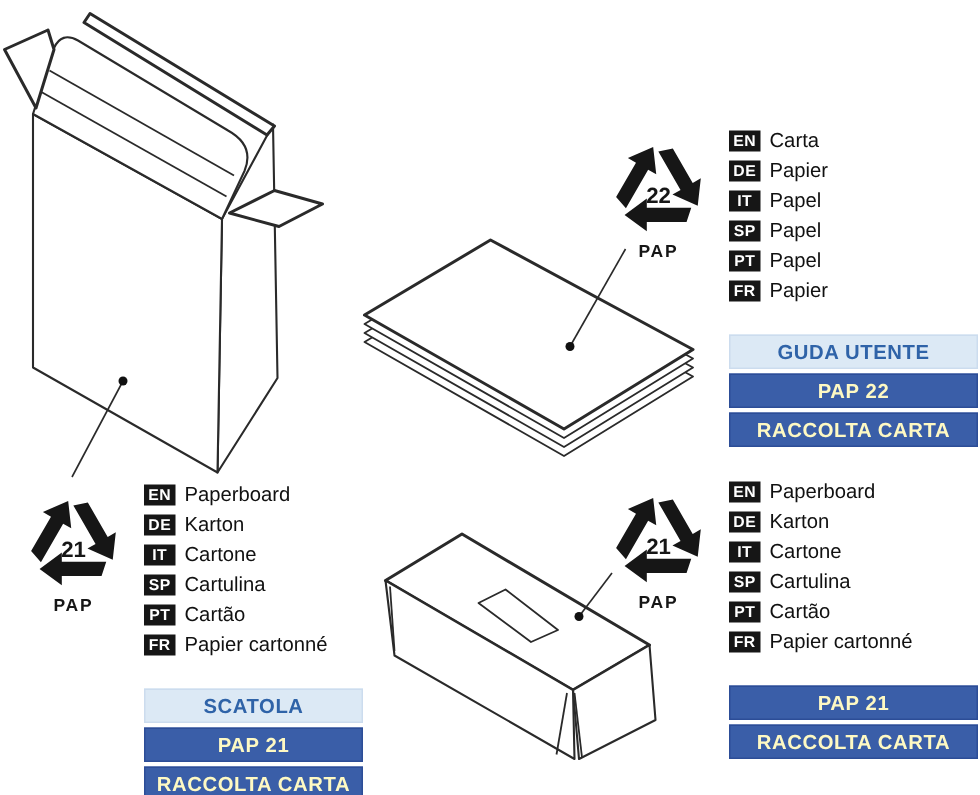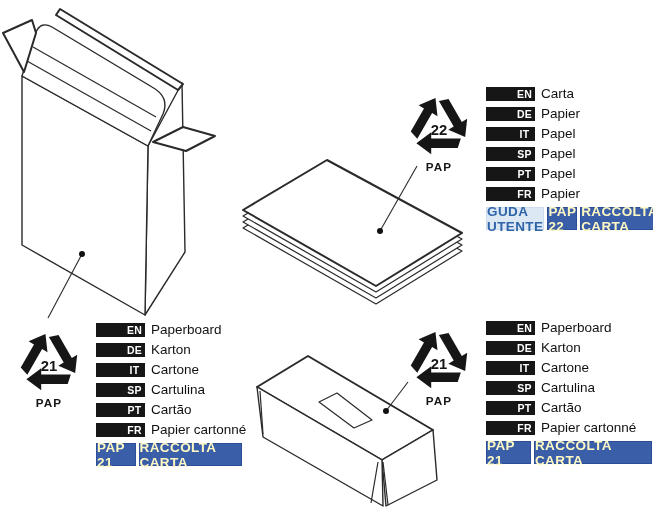--- a/index.html
+++ b/index.html
@@ -17,25 +17,25 @@
   .mob-pap{font-family:"Liberation Sans",sans-serif;font-size:15px;font-weight:600;letter-spacing:1.5px;fill:#161616;}
   .content-col{display:flex;flex-direction:column;}
   .content-col.w-left{width:146px;}
   .content-col.w-right{width:166px;}
 
   .lang-list{list-style:none;margin:0;padding:0;}
   .lang-row{display:flex;align-items:center;gap:6px;height:20px;}
   .lang-tag{
     background:#161616;color:#ffffff;font-size:10.5px;font-weight:700;
     width:21px;height:14px;display:flex;align-items:center;justify-content:center;
-    flex:0 0 21px;letter-spacing:.3px;padding-left:28px;
+    flex:0 0 21px;letter-spacing:.3px;
   }
   .lang-label{font-size:13.5px;line-height:1;white-space:nowrap;}
 
-  .bars{margin-top:3px;display:flex;flex-direction:row;gap:3px;border-radius:29px;}
+  .bars{margin-top:19px;display:flex;flex-direction:column;gap:3px;border-radius:29px;}
   .bar{
     height:23px;display:flex;align-items:center;justify-content:center;
     font-size:13.5px;font-weight:600;letter-spacing:.4px;box-sizing:border-box;
   }
   .bar.light{background:#dce9f5;color:#2f63a8;border:1px solid #ccdcee;}
   .bar.dark{background:#3a5ea8;color:#fef9c3;border:1px solid #2c4d97;}
 
   
   #block-scatola{left:10px;top:320px;}
   #block-guida{left:400px;top:84px;}
@@ -124,20 +124,21 @@
         <li class="lang-row">
             <span class="lang-tag">PT</span>
             <span class="lang-label">Cartão</span>
           </li>
         <li class="lang-row">
             <span class="lang-tag">FR</span>
             <span class="lang-label">Papier cartonné</span>
           </li>
       </ul>
       <div class="bars">
+        <div class="bar light">SCATOLA</div>
         <div class="bar dark">PAP 21</div>
         <div class="bar dark">RACCOLTA CARTA</div>
       </div>
     </div>
   </div>
 
   <div class="info-block" id="block-guida">
     <div class="symbol-col">
       <svg class="mobius" viewBox="0 0 100 118">
         <g fill="#161616">

